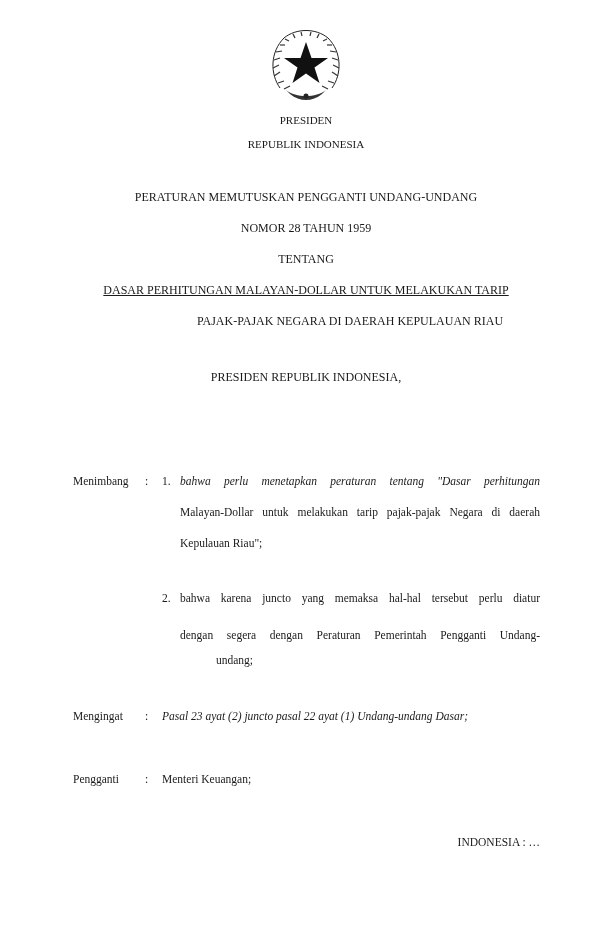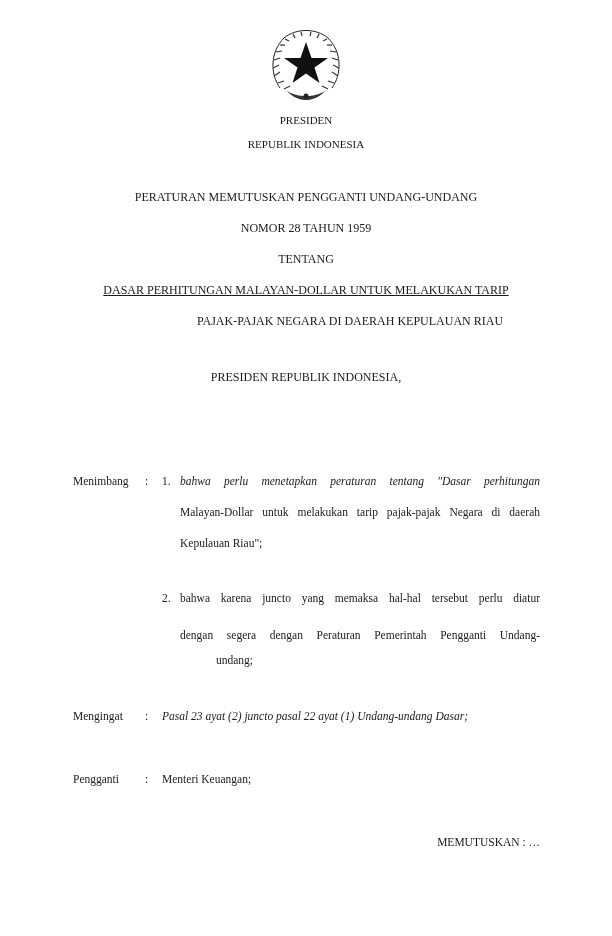--- a/index.html
+++ b/index.html
@@ -78,13 +78,13 @@
 <div class="abs body nojust" style="left:180px; top:654px; width:360px;padding-left:36px;">undang;</div>
 
 <div class="abs lbl" style="left:73px; top:710px;">Mengingat</div>
 <div class="abs lbl" style="left:145px; top:710px;">:</div>
 <div class="abs body" style="left:162px; top:710px;font-style:italic;">Pasal 23 ayat (2) juncto pasal 22 ayat (1) Undang-undang Dasar;</div>
 
 <div class="abs lbl" style="left:73px; top:773px;">Pengganti</div>
 <div class="abs lbl" style="left:145px; top:773px;">:</div>
 <div class="abs body" style="left:162px; top:773px;">Menteri Keuangan;</div>
 
-<div class="abs body" style="right:72px; top:836px; text-align:right;">MEMUTUSKAN :  …</div>
+<div class="abs body" style="right:72px; top:836px; text-align:right;">INDONESIA :  …</div>
 
 </body></html>

